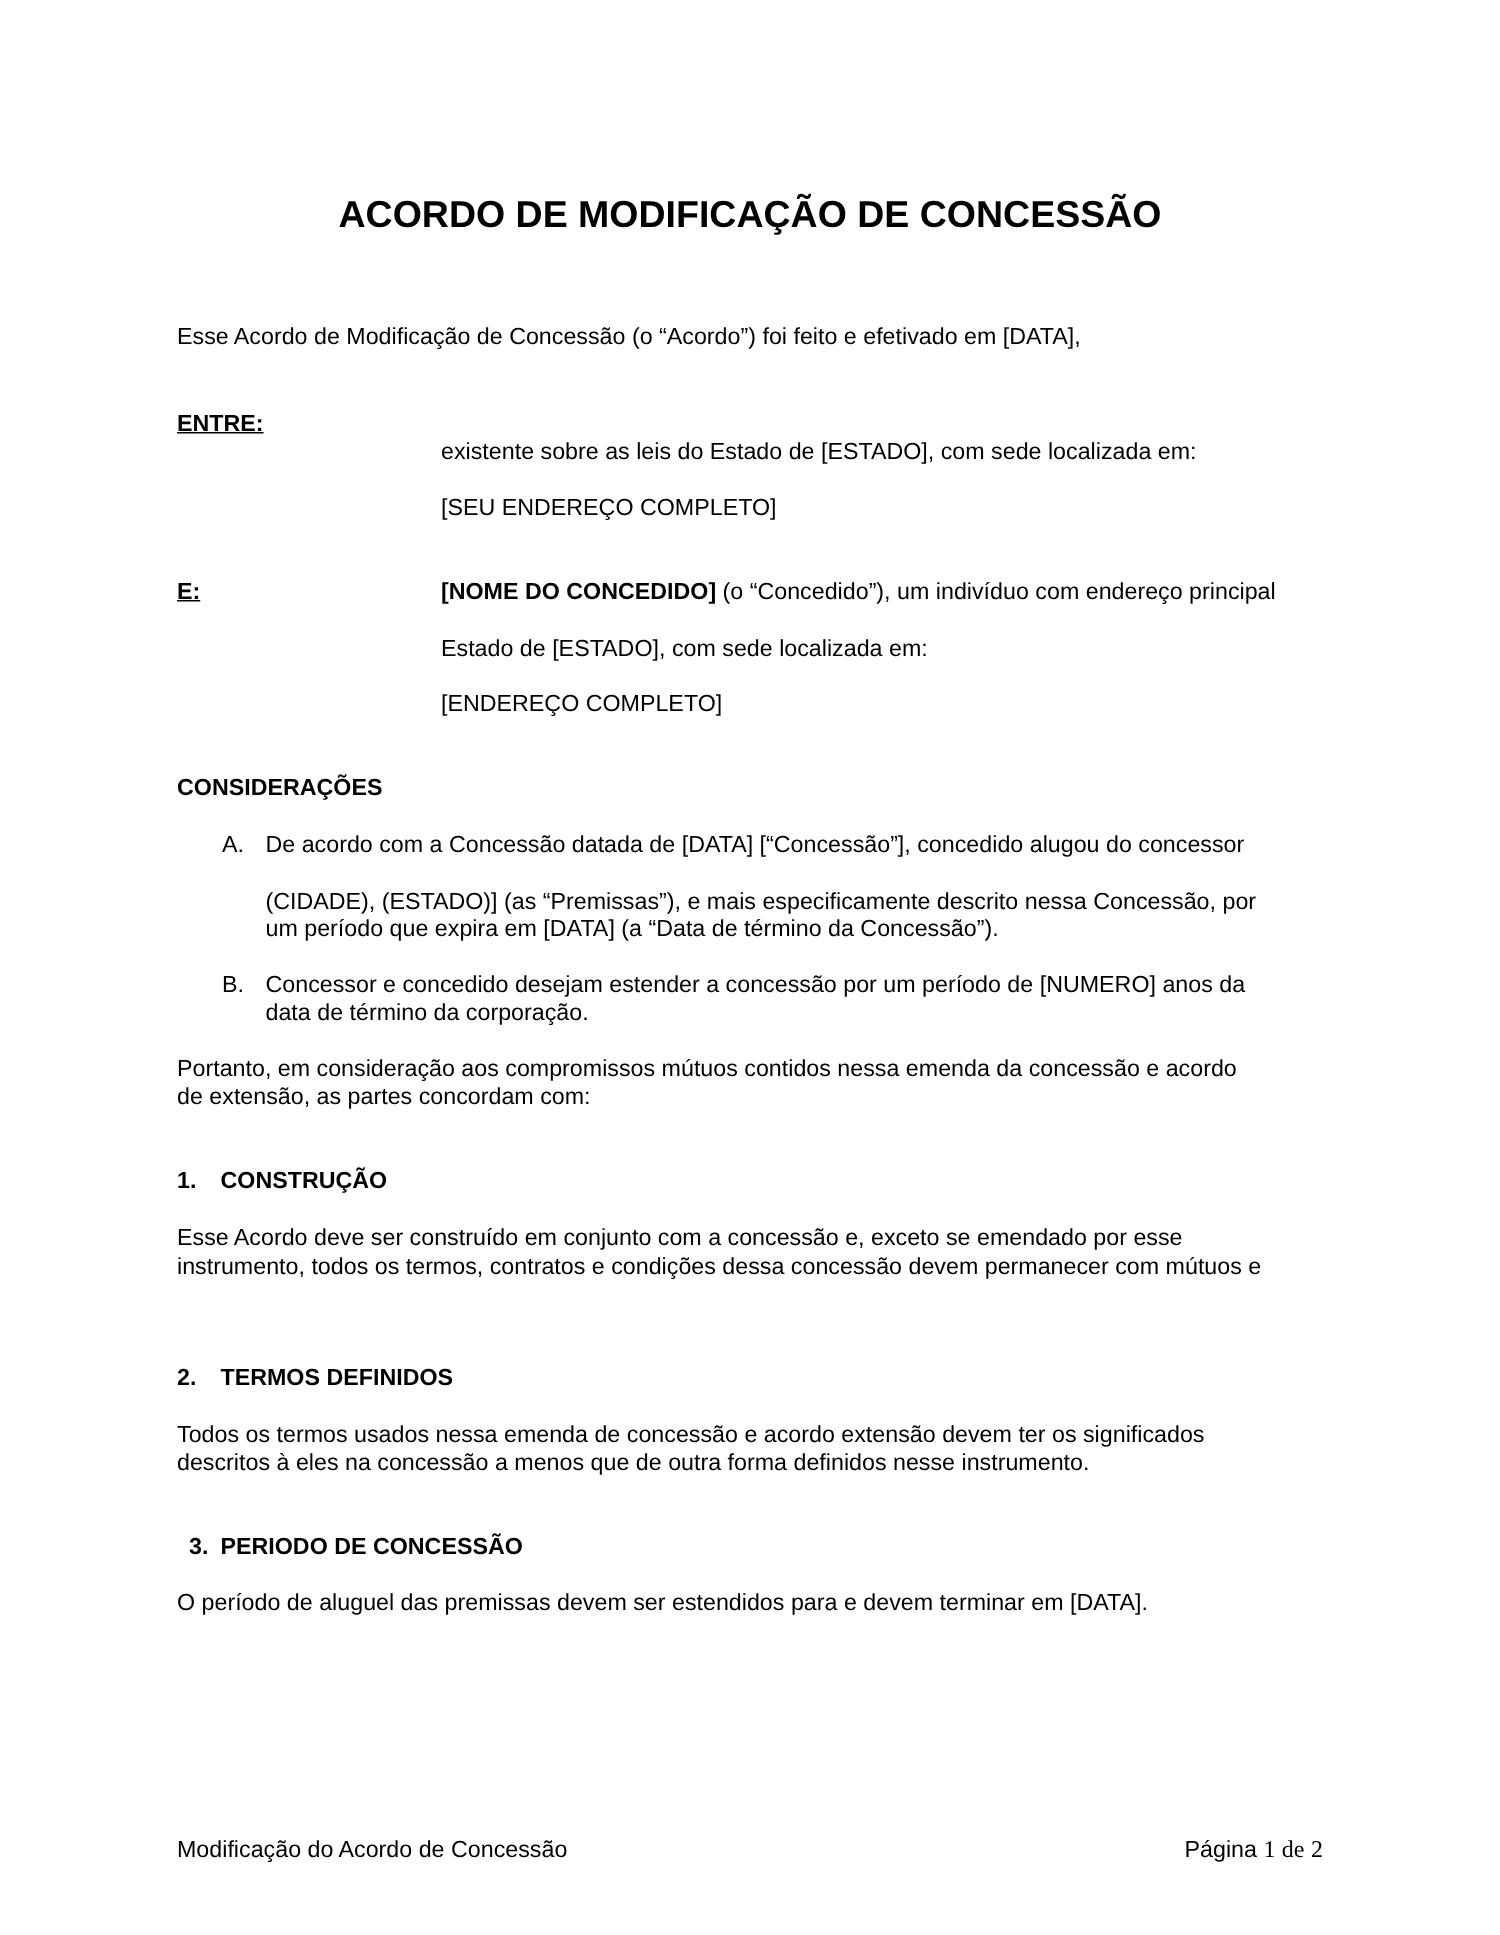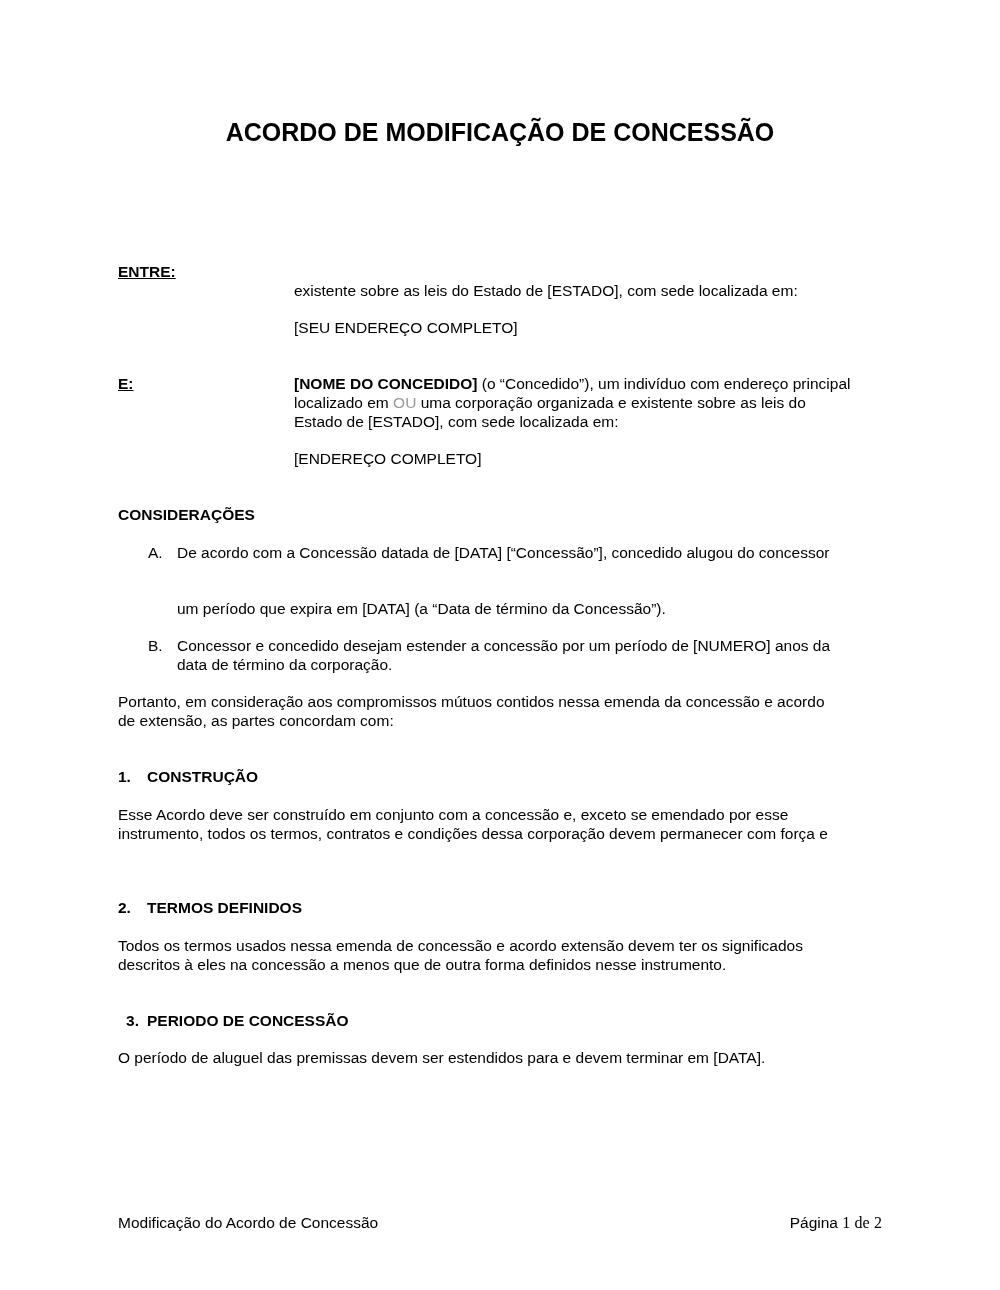--- a/index.html
+++ b/index.html
@@ -15,21 +15,21 @@
       color: #000000;
       font-size: 15.5px;
       line-height: 19px;
     }
     .page {
       position: absolute;
       left: 0; top: 0;
       width: 1000px; height: 1290px;
       background: #ffffff;
     }
-    .abs { position: absolute; }
+    .abs { position: absolute; margin-top: 11px; }
     .title {
       left: 0; width: 1000px; top: 116px;
       text-align: center;
       font-weight: bold;
       font-size: 25px;
       line-height: 32px;
     }
     .para { left: 118px; width: 770px; }
     .bold { font-weight: bold; }
     .label { left: 118px; font-weight: bold; text-decoration: underline; }
@@ -43,53 +43,52 @@
     .footer-right { right: 118px; top: 1213px; text-align: right; }
     .serif { font-family: "Liberation Serif", serif; font-size: 16px; }
   </style>
 </head>
 <body>
 
 <div class="page">
 
   <div class="abs title">ACORDO DE MODIFICAÇÃO DE CONCESSÃO</div>
 
+  <div class="abs para" style="top:204px;">Esse Acordo de Modificação de Concessão (o “Acordo”) foi feito e efetivado em [DATA],</div>
 
   <div class="abs label" style="top:262px;">ENTRE:</div>
   <div class="abs col2" style="top:281px;">existente sobre as leis do Estado de [ESTADO], com sede localizada em:</div>
   <div class="abs col2" style="top:318px;">[SEU ENDEREÇO COMPLETO]</div>
 
   <div class="abs label" style="top:374px;">E:</div>
   <div class="abs col2" style="top:374px;">
     <span class="bold">[NOME DO CONCEDIDO]</span><span> (o “Concedido”), um indivíduo com endereço principal</span>
   </div>
-  <div class="abs col2" style="top:393px;">
-    <span>localizado em </span><span class="muted">OU</span><span> uma corporação organizada e existente sobre as leis do</span>
-  </div>
   <div class="abs col2" style="top:412px;">Estado de [ESTADO], com sede localizada em:</div>
   <div class="abs col2" style="top:449px;">[ENDEREÇO COMPLETO]</div>
 
   <div class="abs heading" style="top:505px;">CONSIDERAÇÕES</div>
 
   <div class="abs list-marker" style="top:543px;">A.</div>
   <div class="abs list-text" style="top:543px;">De acordo com a Concessão datada de [DATA] [“Concessão”], concedido alugou do concessor</div>
+  <div class="abs list-text" style="top:581px;">(CIDADE), (ESTADO)] (as “Premissas”), e mais especificamente descrito nessa Concessão, por</div>
   <div class="abs list-text" style="top:599px;">um período que expira em [DATA] (a “Data de término da Concessão”).</div>
 
   <div class="abs list-marker" style="top:636px;">B.</div>
   <div class="abs list-text" style="top:636px;">Concessor e concedido desejam estender a concessão por um período de [NUMERO] anos da</div>
   <div class="abs list-text" style="top:655px;">data de término da corporação.</div>
 
   <div class="abs para" style="top:692px;">Portanto, em consideração aos compromissos mútuos contidos nessa emenda da concessão e acordo</div>
   <div class="abs para" style="top:711px;">de extensão, as partes concordam com:</div>
 
   <div class="abs heading" style="top:767px;">
     <span class="num">1.</span><span>CONSTRUÇÃO</span>
   </div>
   <div class="abs para" style="top:805px;">Esse Acordo deve ser construído em conjunto com a concessão e, exceto se emendado por esse</div>
-  <div class="abs para" style="top:824px;">instrumento, todos os termos, contratos e condições dessa corporação devem permanecer com força e</div>
+  <div class="abs para" style="top:824px;">instrumento, todos os termos, contratos e condições dessa concessão devem permanecer com mútuos e</div>
 
   <div class="abs heading" style="top:898px;">
     <span class="num">2.</span><span>TERMOS DEFINIDOS</span>
   </div>
   <div class="abs para" style="top:936px;">Todos os termos usados nessa emenda de concessão e acordo extensão devem ter os significados</div>
   <div class="abs para" style="top:955px;">descritos à eles na concessão a menos que de outra forma definidos nesse instrumento.</div>
 
   <div class="abs heading" style="top:1011px;text-align:center;">
     <span class="num">3.</span><span>PERIODO DE CONCESSÃO</span>
   </div>

